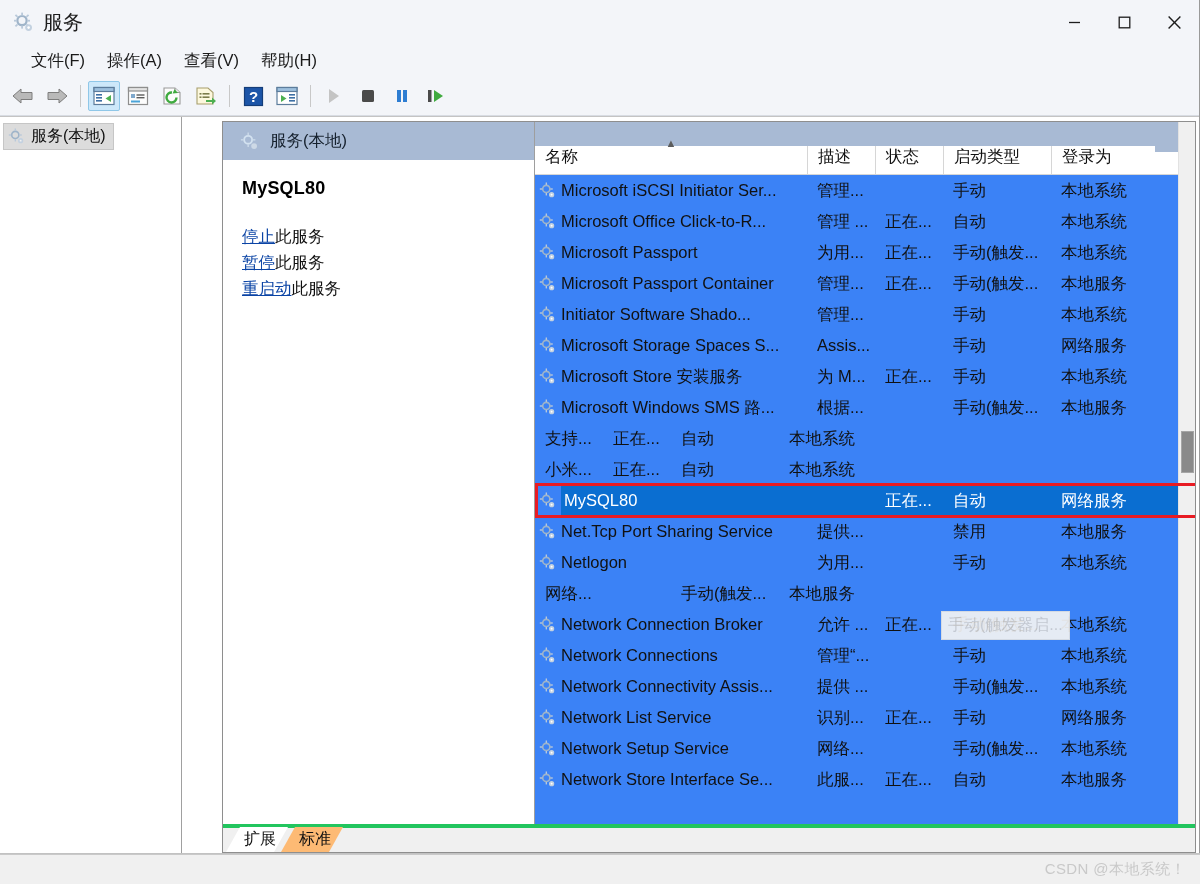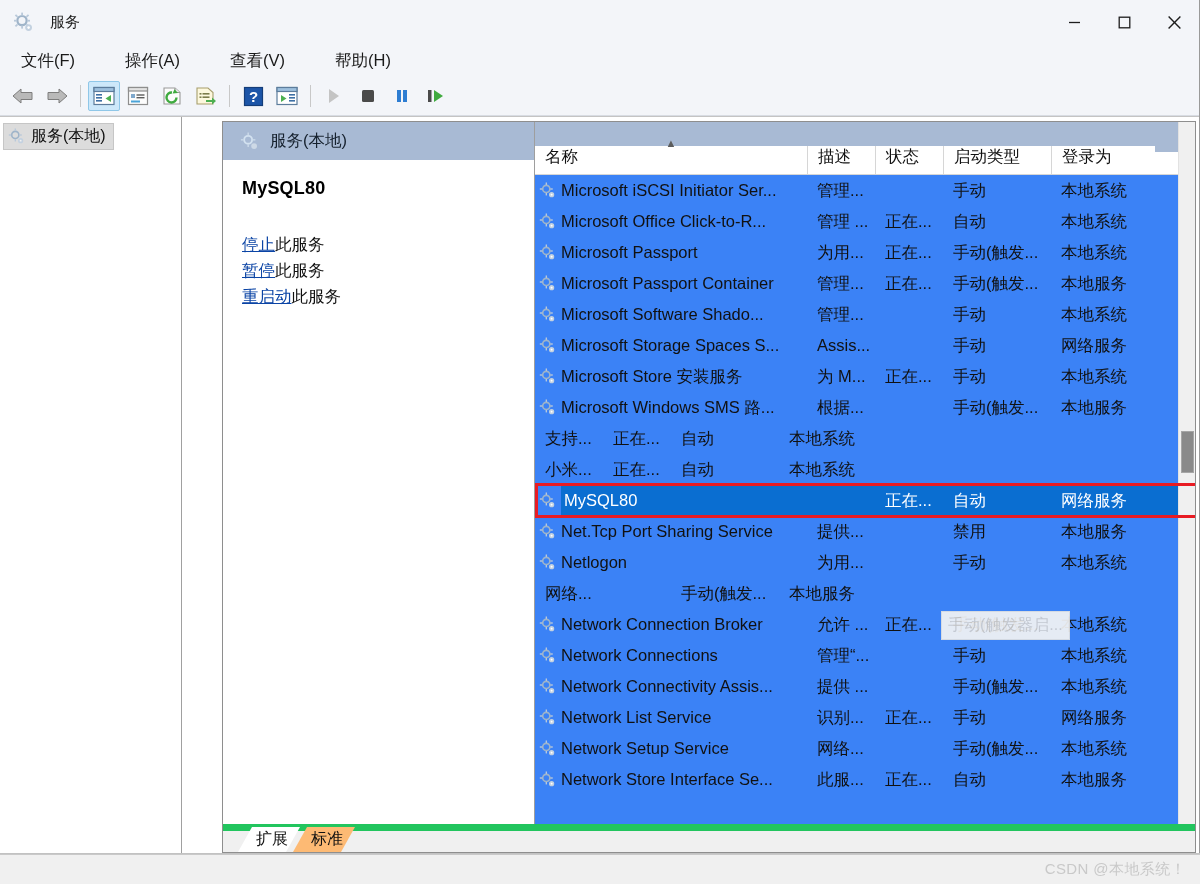--- a/index.html
+++ b/index.html
@@ -41,22 +41,22 @@
     align-items: center;
     flex: 0 0 auto;
     position: relative;
   }
   .title-icon {
     margin-left: 12px;
     width: 22px; height: 22px;
     display: flex; align-items: center; justify-content: center;
   }
   .title-text {
-    margin-left: 16px;
-    font-size: 15px;
+    margin-left: 9px;
+    font-size: 20px;
     color: #1d1d1d;
   }
   .win-controls {
     position: absolute;
     right: 0; top: 0;
     height: 45px;
     display: flex;
   }
   .win-btn {
     width: 50px; height: 45px;
@@ -64,23 +64,22 @@
     color: #1d1d1d;
   }
   .win-btn svg { display: block; }
 
   
   .menubar {
     height: 32px;
     background: #f3f5f9;
     display: flex;
     align-items: center;
-    padding-left: 10px;
+    padding-left: 20px;
     flex: 0 0 auto;
-    gap: 28px;
   }
   .menu-item {
     padding: 3px 11px;
     font-size: 16.5px;
     color: #1a1a1a;
     white-space: nowrap;
   }
 
   
   .toolbar {
@@ -186,21 +185,21 @@
   .detail-header .lbl { font-size: 16.5px; color: #16212e; }
   .detail-body {
     padding: 18px 0 0 19px;
   }
   .detail-title {
     font-size: 18px;
     font-weight: bold;
     color: #000;
     letter-spacing: 0.2px;
   }
-  .detail-links { margin-top: 32px; }
+  .detail-links { margin-top: 24px; }
   .detail-link {
     font-size: 16.5px;
     line-height: 26px;
     color: #111;
     white-space: nowrap;
   }
   .detail-link .lk {
     color: #0b44a5;
     text-decoration: underline;
   }
@@ -355,22 +354,22 @@
     border: 1px solid #a6a6a6;
   }
 
   
   .tabstrip {
     height: 28px;
     flex: 0 0 auto;
     display: flex;
     align-items: flex-end;
     background: #f0f0f0;
-    border-top: 7px solid #22c55e;
-    padding-left: 15px;
+    border-top: 4px solid #22c55e;
+    padding-left: 3px;
   }
   .tab {
     position: relative;
     height: 25px;
     display: flex;
     align-items: center;
     font-size: 16px;
     color: #111;
     padding: 0 12px 0 18px;
     margin-right: -7px;
@@ -740,21 +739,21 @@
   <g fill="#b9c9da">
     <rect x="8.2" y="0.6" width="1.7" height="3"></rect>
     <rect x="8.2" y="13.6" width="1.7" height="3"></rect>
     <rect x="1" y="7.8" width="3" height="1.7"></rect>
     <rect x="14" y="7.8" width="3" height="1.7"></rect>
   </g>
   <circle cx="15.6" cy="15.6" r="3.2" fill="#c3d1e0"></circle>
   <circle cx="15.6" cy="15.6" r="1.2" fill="#ffffff"></circle>
 </svg>
                       </span>
-                      <span class="">Microsoft Software Shado...</span>
+                      <span class="">Initiator Software Shado...</span>
                     </div>
                     <div class="cell w-desc">管理...</div>
                     <div class="cell w-stat"></div>
                     <div class="cell w-type">手动</div>
                     <div class="cell w-logon">本地系统</div>
                   </div>
                   <div class="row">
                     <div class="cell c-name w-name">
                       <span class="row-ico">
                         <svg width="17" height="17" viewBox="0 0 21 21">

